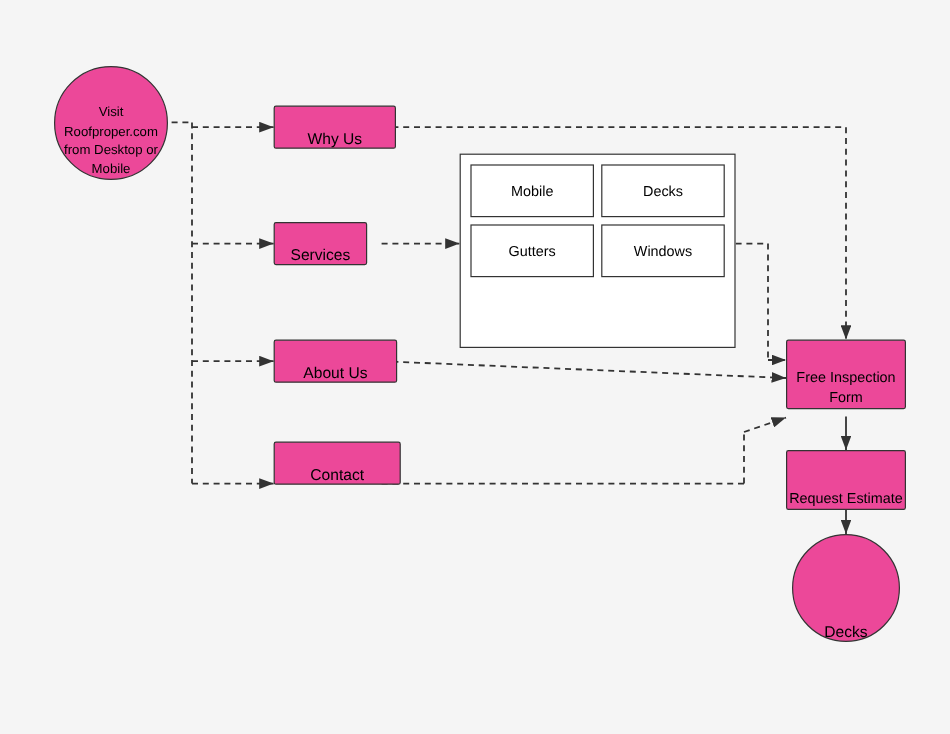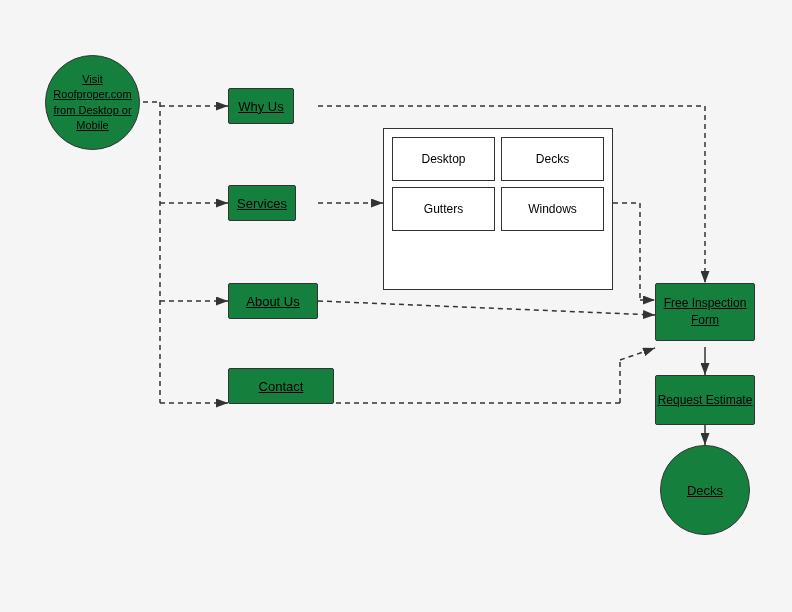--- a/index.html
+++ b/index.html
@@ -21,26 +21,25 @@
     svg#arrows {
       position: absolute;
       top: 0; left: 0;
       width: 792px;
       height: 612px;
       pointer-events: none;
     }
     .node {
       position: absolute;
       display: flex;
-      align-items: center;
+      align-items: flex-end;
       justify-content: center;
       text-align: center;
-      background: #15803d;
+      background: #ec4899;
       border: 1.5px solid #333;
-      text-decoration: underline;
     }
     .node-rect {
       border-radius: 2px;
     }
     .node-circle {
       border-radius: 50%;
     }
     .subgrid {
       position: absolute;
       background: #fff;
@@ -106,38 +105,38 @@
   </svg>
 
   <div class="node node-circle" style="left:45px; top:55px; width:95px; height:95px; font-size:11px; line-height:1.4;">
     <span>Visit
 Roofproper.com
 from
 Desktop or
 Mobile</span>
   </div>
 
-  <div class="node node-rect" style="left:228px; top:88px; width:66px; height:36px;">
+  <div class="node node-rect" style="left:228px; top:88px; width:102px; height:36px;">
     <span>Why Us</span>
   </div>
 
-  <div class="node node-rect" style="left:228px; top:185px; width:68px; height:36px;">
+  <div class="node node-rect" style="left:228px; top:185px; width:78px; height:36px;">
     <span>Services</span>
   </div>
 
-  <div class="node node-rect" style="left:228px; top:283px; width:90px; height:36px;">
+  <div class="node node-rect" style="left:228px; top:283px; width:103px; height:36px;">
     <span>About Us</span>
   </div>
 
   <div class="node node-rect" style="left:228px; top:368px; width:106px; height:36px;">
     <span>Contact</span>
   </div>
 
   <div class="subgrid" style="left:383px; top:128px; width:230px; height:162px;">
-    <div class="sub-item">Desktop</div>
+    <div class="sub-item">Mobile</div>
     <div class="sub-item">Decks</div>
     <div class="sub-item">Gutters</div>
     <div class="sub-item">Windows</div>
   </div>
 
   <div class="node node-rect" style="left:655px; top:283px; width:100px; height:58px; line-height:1.4; font-size:12px;">
     <span>Free
 Inspection
 Form</span>
   </div>

